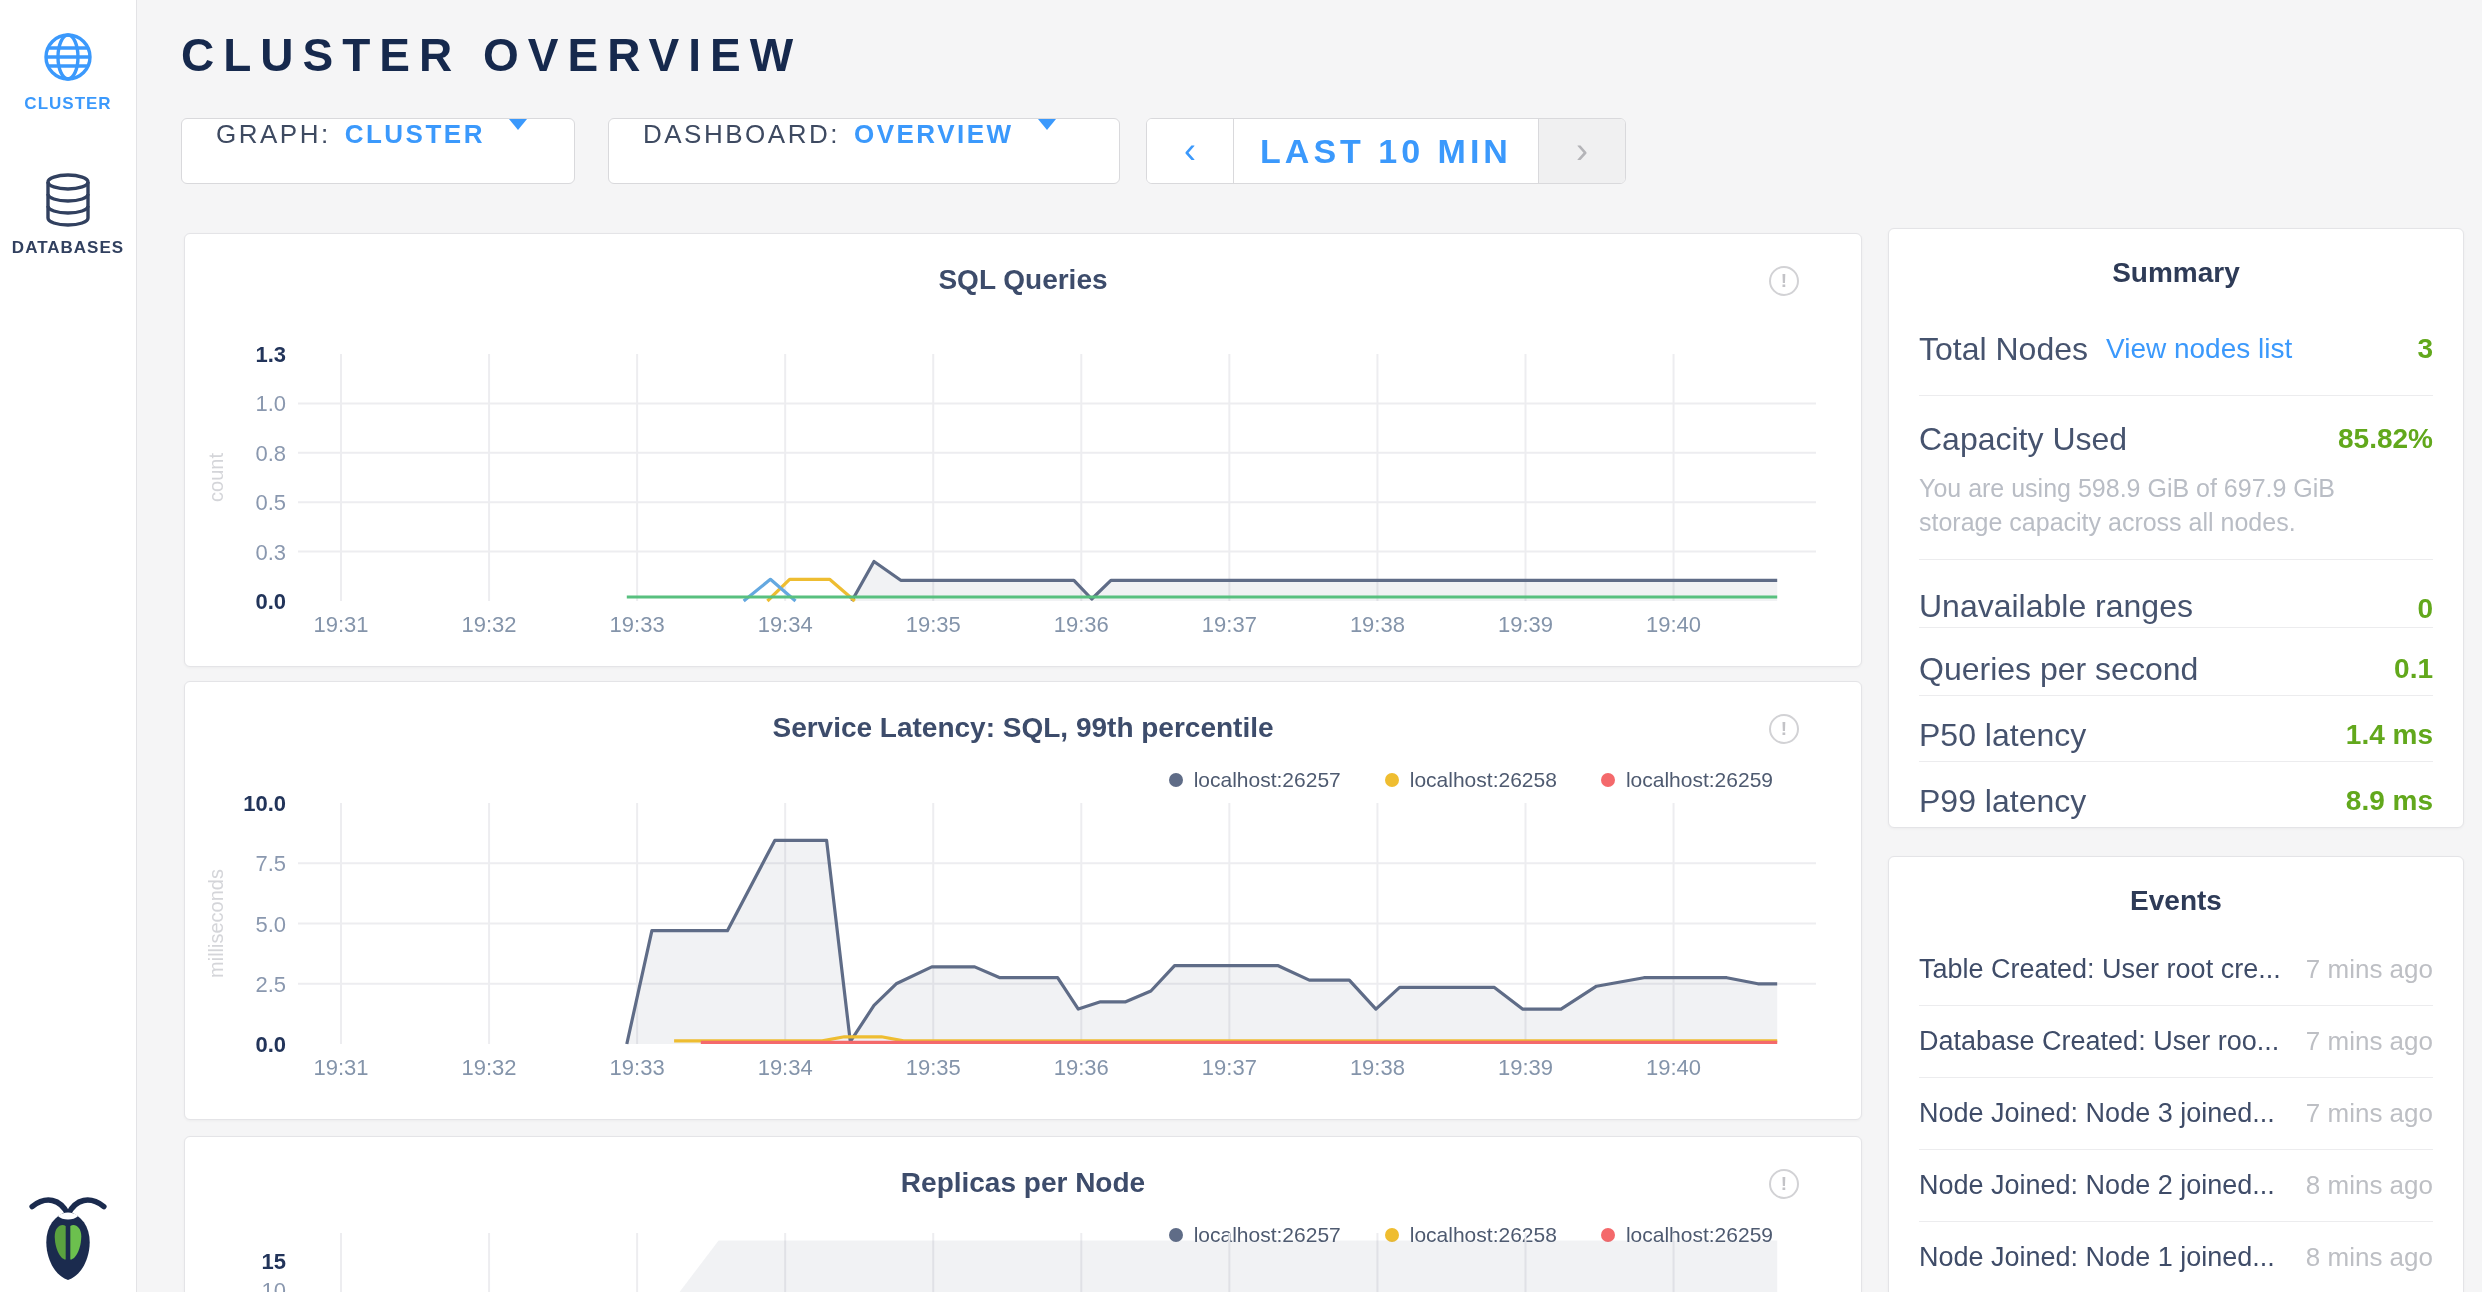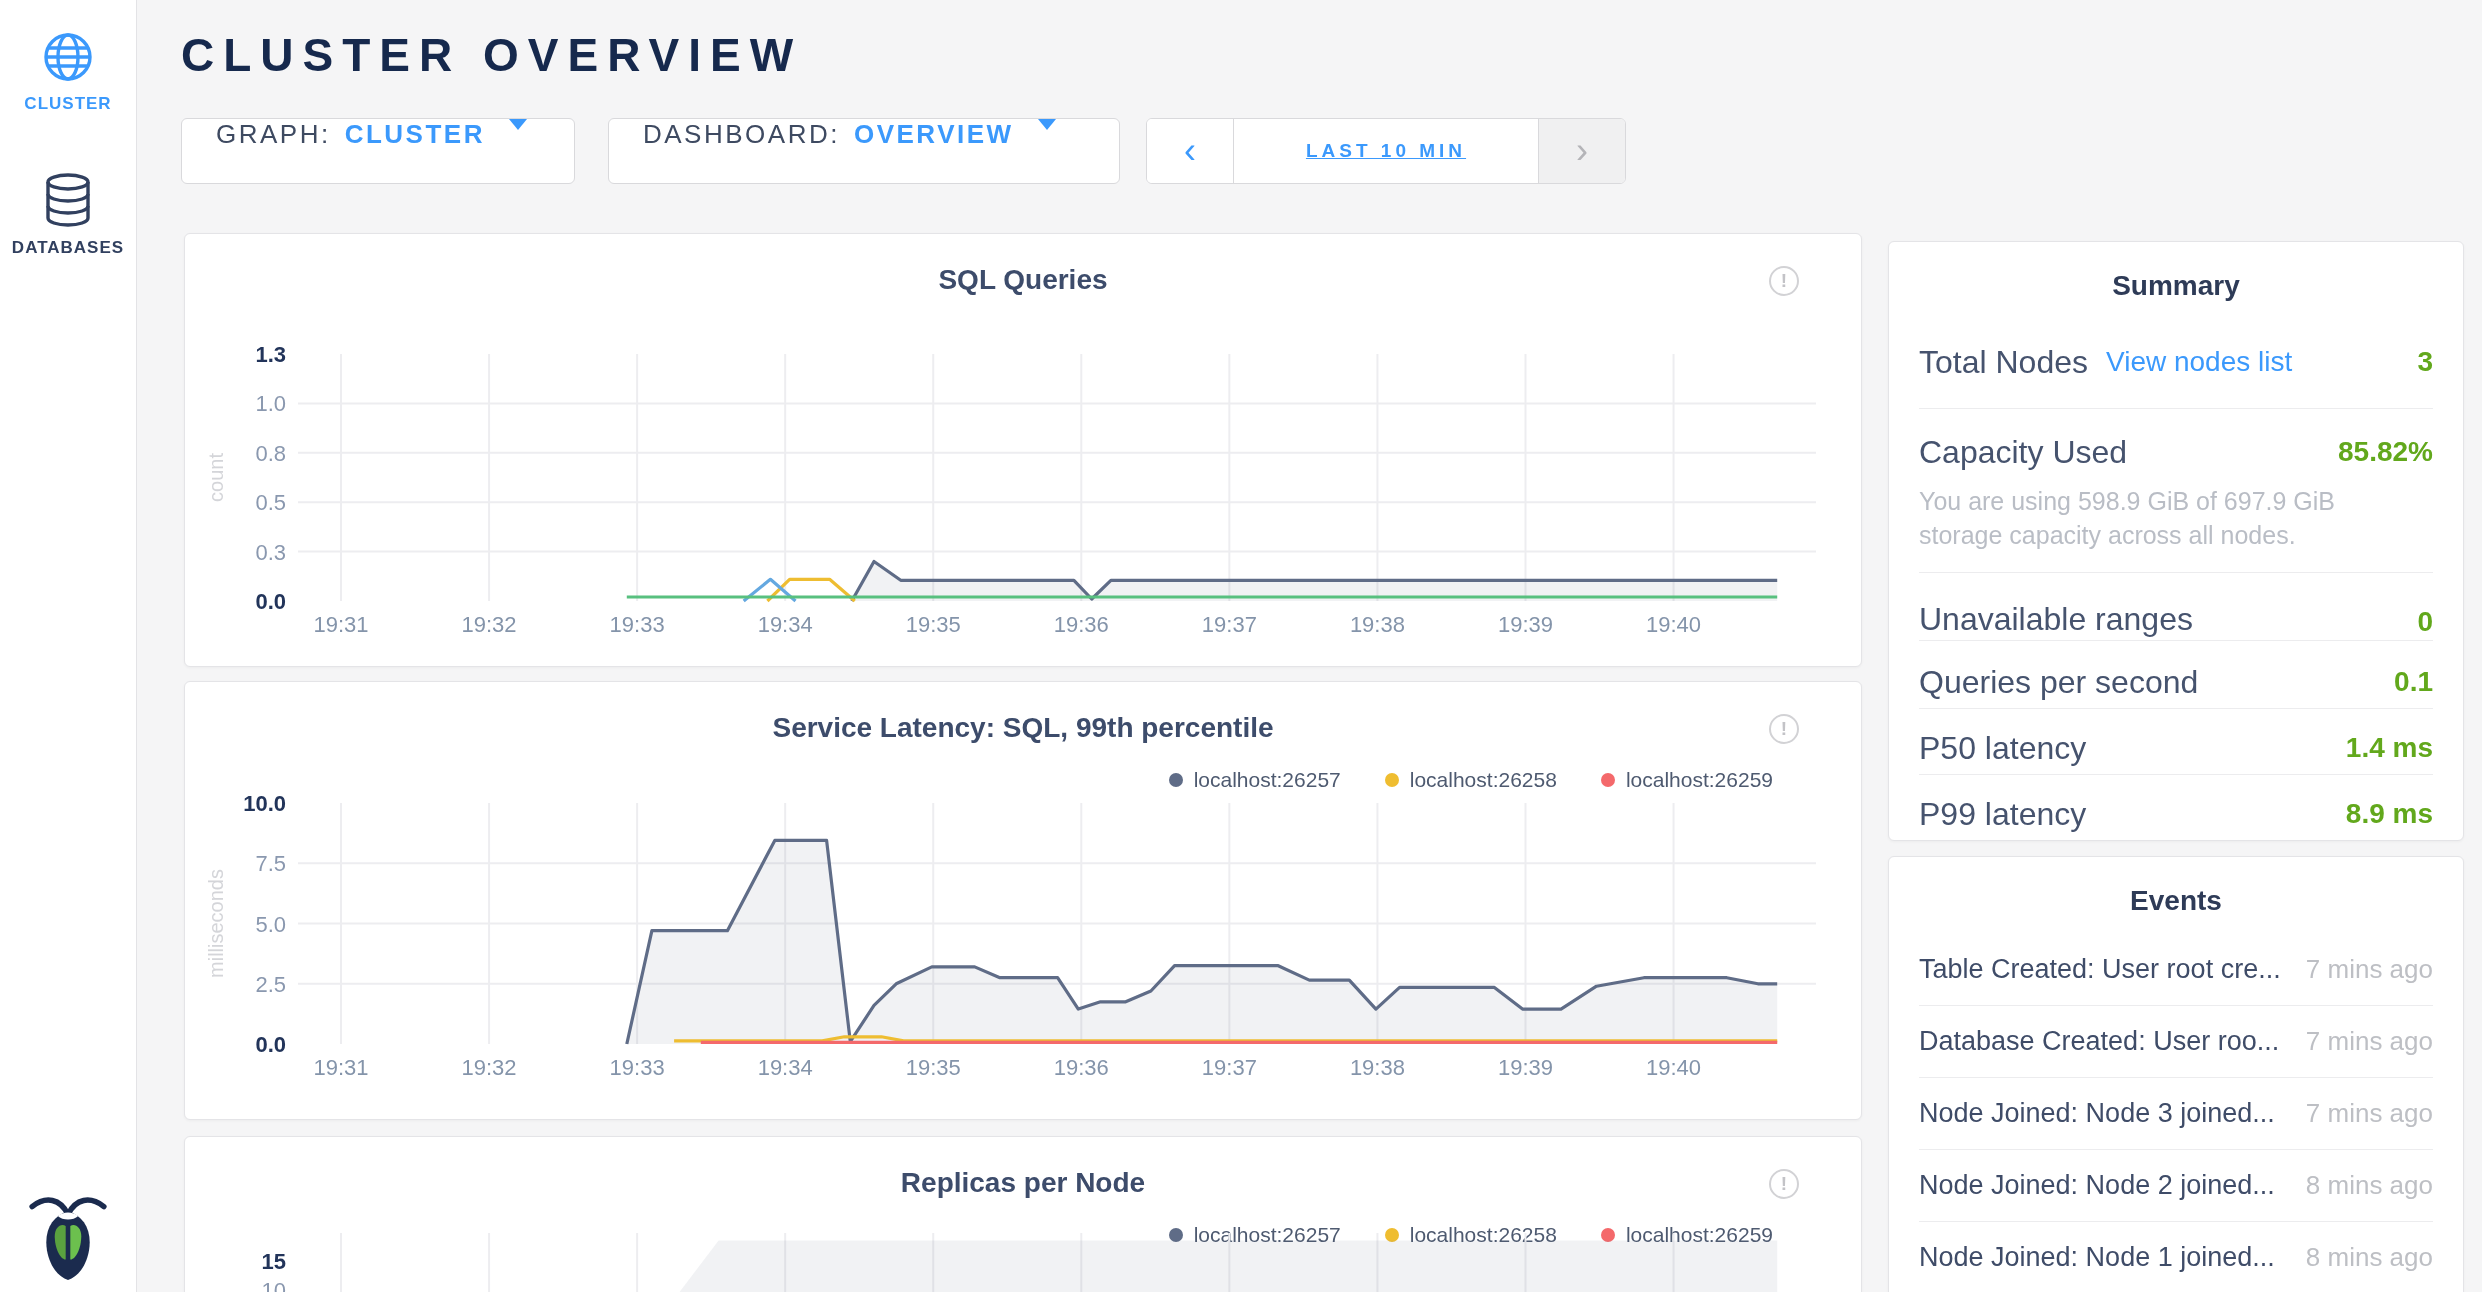--- a/index.html
+++ b/index.html
@@ -22,31 +22,31 @@
         border-radius:6px; display:flex; padding:0 34px; cursor:pointer; }
   .dd-label { font-size:26px; letter-spacing:2.5px; color:#3e4a61; font-weight:500; }
   .dd-value { font-size:26px; letter-spacing:2.5px; color:#3b99fc; font-weight:600; margin-left:14px; }
   .caret { width:0; height:0; border-left:9px solid transparent; border-right:9px solid transparent;
            border-top:11px solid #3b99fc; margin-left:24px; }
   #time-sel { position:absolute; left:1146px; top:118px; width:480px; height:66px; background:#fff;
               border:1.5px solid #d9d9dc; border-radius:6px; display:flex; overflow:hidden; }
   .ts-btn { border:none; background:#fff; width:86px; font-size:36px; color:#3b99fc;
             cursor:pointer; font-family:inherit; line-height:60px; }
   .ts-main { border:none; border-left:1.5px solid #d9d9dc; border-right:1.5px solid #d9d9dc;
-             background:#fff; flex:1; font-size:19px; letter-spacing:4px; color:#3b99fc;
-             font-weight:600; cursor:pointer; font-family:inherit;text-decoration:underline; }
+             background:#fff; flex:1; font-size:34px; letter-spacing:4px; color:#3b99fc;
+             font-weight:600; cursor:pointer; font-family:inherit; }
   .ts-btn.disabled { background:#f0f0f1; color:#b4b4b8; }
 
   
   .panel { position:absolute; background:#fff; border:1px solid #e4e4e7; border-radius:6px;
            box-shadow:0 1px 3px rgba(0,0,0,0.04); }
   #panel-sql   { left:184px; top:233px;  width:1678px; height:434px; }
   #panel-lat   { left:184px; top:681px;  width:1678px; height:439px; }
   #panel-rep   { left:184px; top:1136px; width:1678px; height:340px; }
-  #panel-sum   { left:1888px; top:241px; width:576px; height:600px; }
+  #panel-sum   { left:1888px; top:228px; width:576px; height:600px; }
   #panel-ev    { left:1888px; top:856px; width:576px; height:560px; }
 
   .chart-title { position:absolute; left:0; top:30px; width:100%; text-align:center;
                  font-size:28px; font-weight:700; color:#3d4c6b; }
   .info-icon { position:absolute; right:62px; top:32px; width:30px; height:30px; border-radius:50%;
                border:2.5px solid #d2d2d5; color:#c3c3c7; font-size:19px; font-weight:700;
                text-align:center; line-height:26px; cursor:pointer; }
   .legend { position:absolute; top:86px; right:88px; display:flex; gap:44px; align-items:center; }
   .legend-item { display:flex; align-items:center; gap:11px; }
   .legend-dot { width:14px; height:14px; border-radius:50%; }

